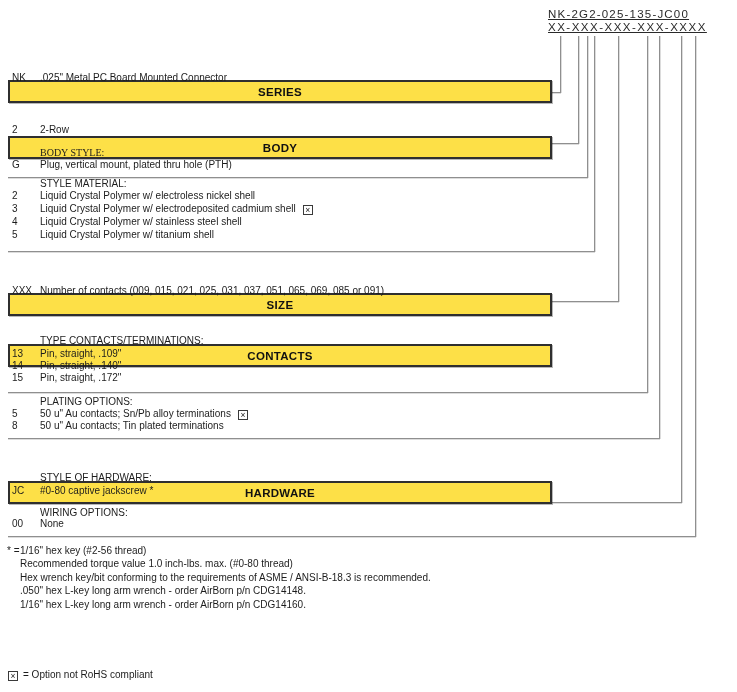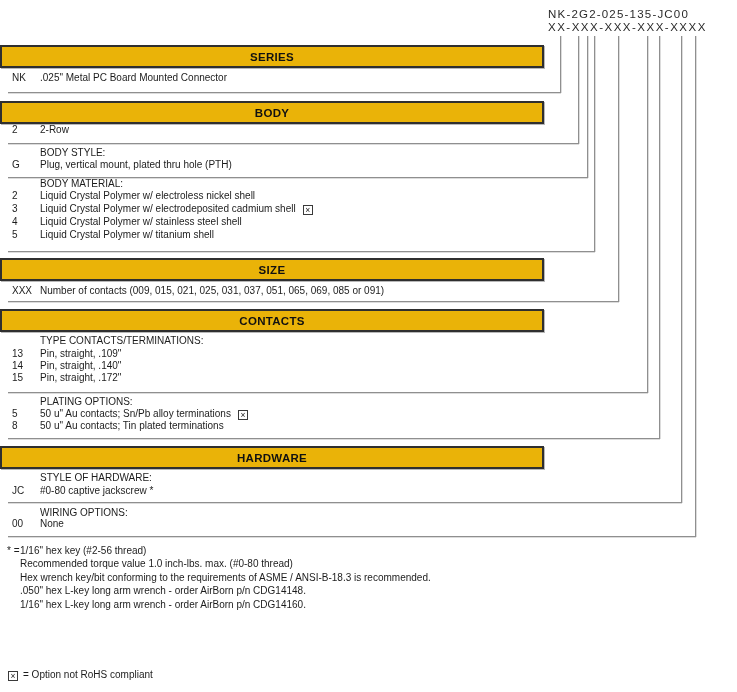--- a/index.html
+++ b/index.html
@@ -1,35 +1,35 @@
 <!DOCTYPE html>
 <html><head>
 <meta charset="utf-8">
 <style>
   html,body{margin:0;padding:0;}
   body{
     width:737px;height:692px;position:relative;background:#ffffff;
     font-family:"Liberation Sans","DejaVu Sans",sans-serif;
     color:#1c1c1c;overflow:hidden;
   }
-  .abs{position:absolute;}
+  .abs{position:absolute;text-decoration:underline;}
   
   .pn{font-size:11.5px;color:#2a2a2a;white-space:pre;}
   .pn1{top:8px;left:548px;letter-spacing:1.2px;}
   .pn2{top:21px;left:548px;letter-spacing:1.5px;}
   
   .vline{position:absolute;width:1px;background:#8f8f8f;top:36px;box-shadow:1px 0 0 #dcdcdc;}
   .hline{position:absolute;height:1px;background:#8f8f8f;left:8px;box-shadow:0 1px 0 #dcdcdc;}
   
   .secbox{
-    position:absolute;left:0;width:540px;height:19px;
-    border:2px solid #2f2f2f;background:#eab308;
+    position:absolute;left:8px;width:540px;height:19px;
+    border:2px solid #2f2f2f;background:#fde047;
     box-shadow:1px 1px 0 rgba(0,0,0,0.28);
     display:flex;align-items:center;justify-content:center;
-    font-weight:bold;font-size:11.5px;letter-spacing:0.3px;color:#111;
+    font-weight:bold;font-size:11.5px;letter-spacing:0.3px;color:#111;margin-top:35px;
   }
   
   .row{position:absolute;height:13px;font-size:10px;white-space:nowrap;}
   .code{position:absolute;left:12px;}
   .desc{position:absolute;left:40px;}
   .sublabel{position:absolute;left:40px;height:13px;font-size:10px;white-space:nowrap;}
   
   .nrx{
     display:inline-block;width:8px;height:8px;margin-left:7px;
     border:1px solid #3a3a3a;font-size:8.5px;line-height:8px;
@@ -72,27 +72,27 @@
   <span class="code">NK</span>
   <span class="desc">.025" Metal PC Board Mounted Connector</span>
 </div>
 
 <div class="secbox" style="top:101px;">BODY</div>
 <div class="row" style="top:124px;">
   <span class="code">2</span>
   <span class="desc">2-Row</span>
 </div>
 
-<div class="sublabel" style="top:147px;">BODY STYLE:</div>
+<div class="sublabel" style="top:147px;font-family:Liberation Serif, serif;">BODY STYLE:</div>
 <div class="row" style="top:159px;">
   <span class="code">G</span>
   <span class="desc">Plug, vertical mount, plated thru hole (PTH)</span>
 </div>
 
-<div class="sublabel" style="top:178px;">BODY MATERIAL:</div>
+<div class="sublabel" style="top:178px;">STYLE MATERIAL:</div>
 <div class="row" style="top:190px;">
   <span class="code">2</span>
   <span class="desc">Liquid Crystal Polymer w/ electroless nickel shell</span>
 </div>
 <div class="row" style="top:203px;">
   <span class="code">3</span>
   <span class="desc"><span>Liquid Crystal Polymer w/ electrodeposited cadmium shell</span><span class="nrx">×</span></span>
 </div>
 <div class="row" style="top:216px;">
   <span class="code">4</span>

